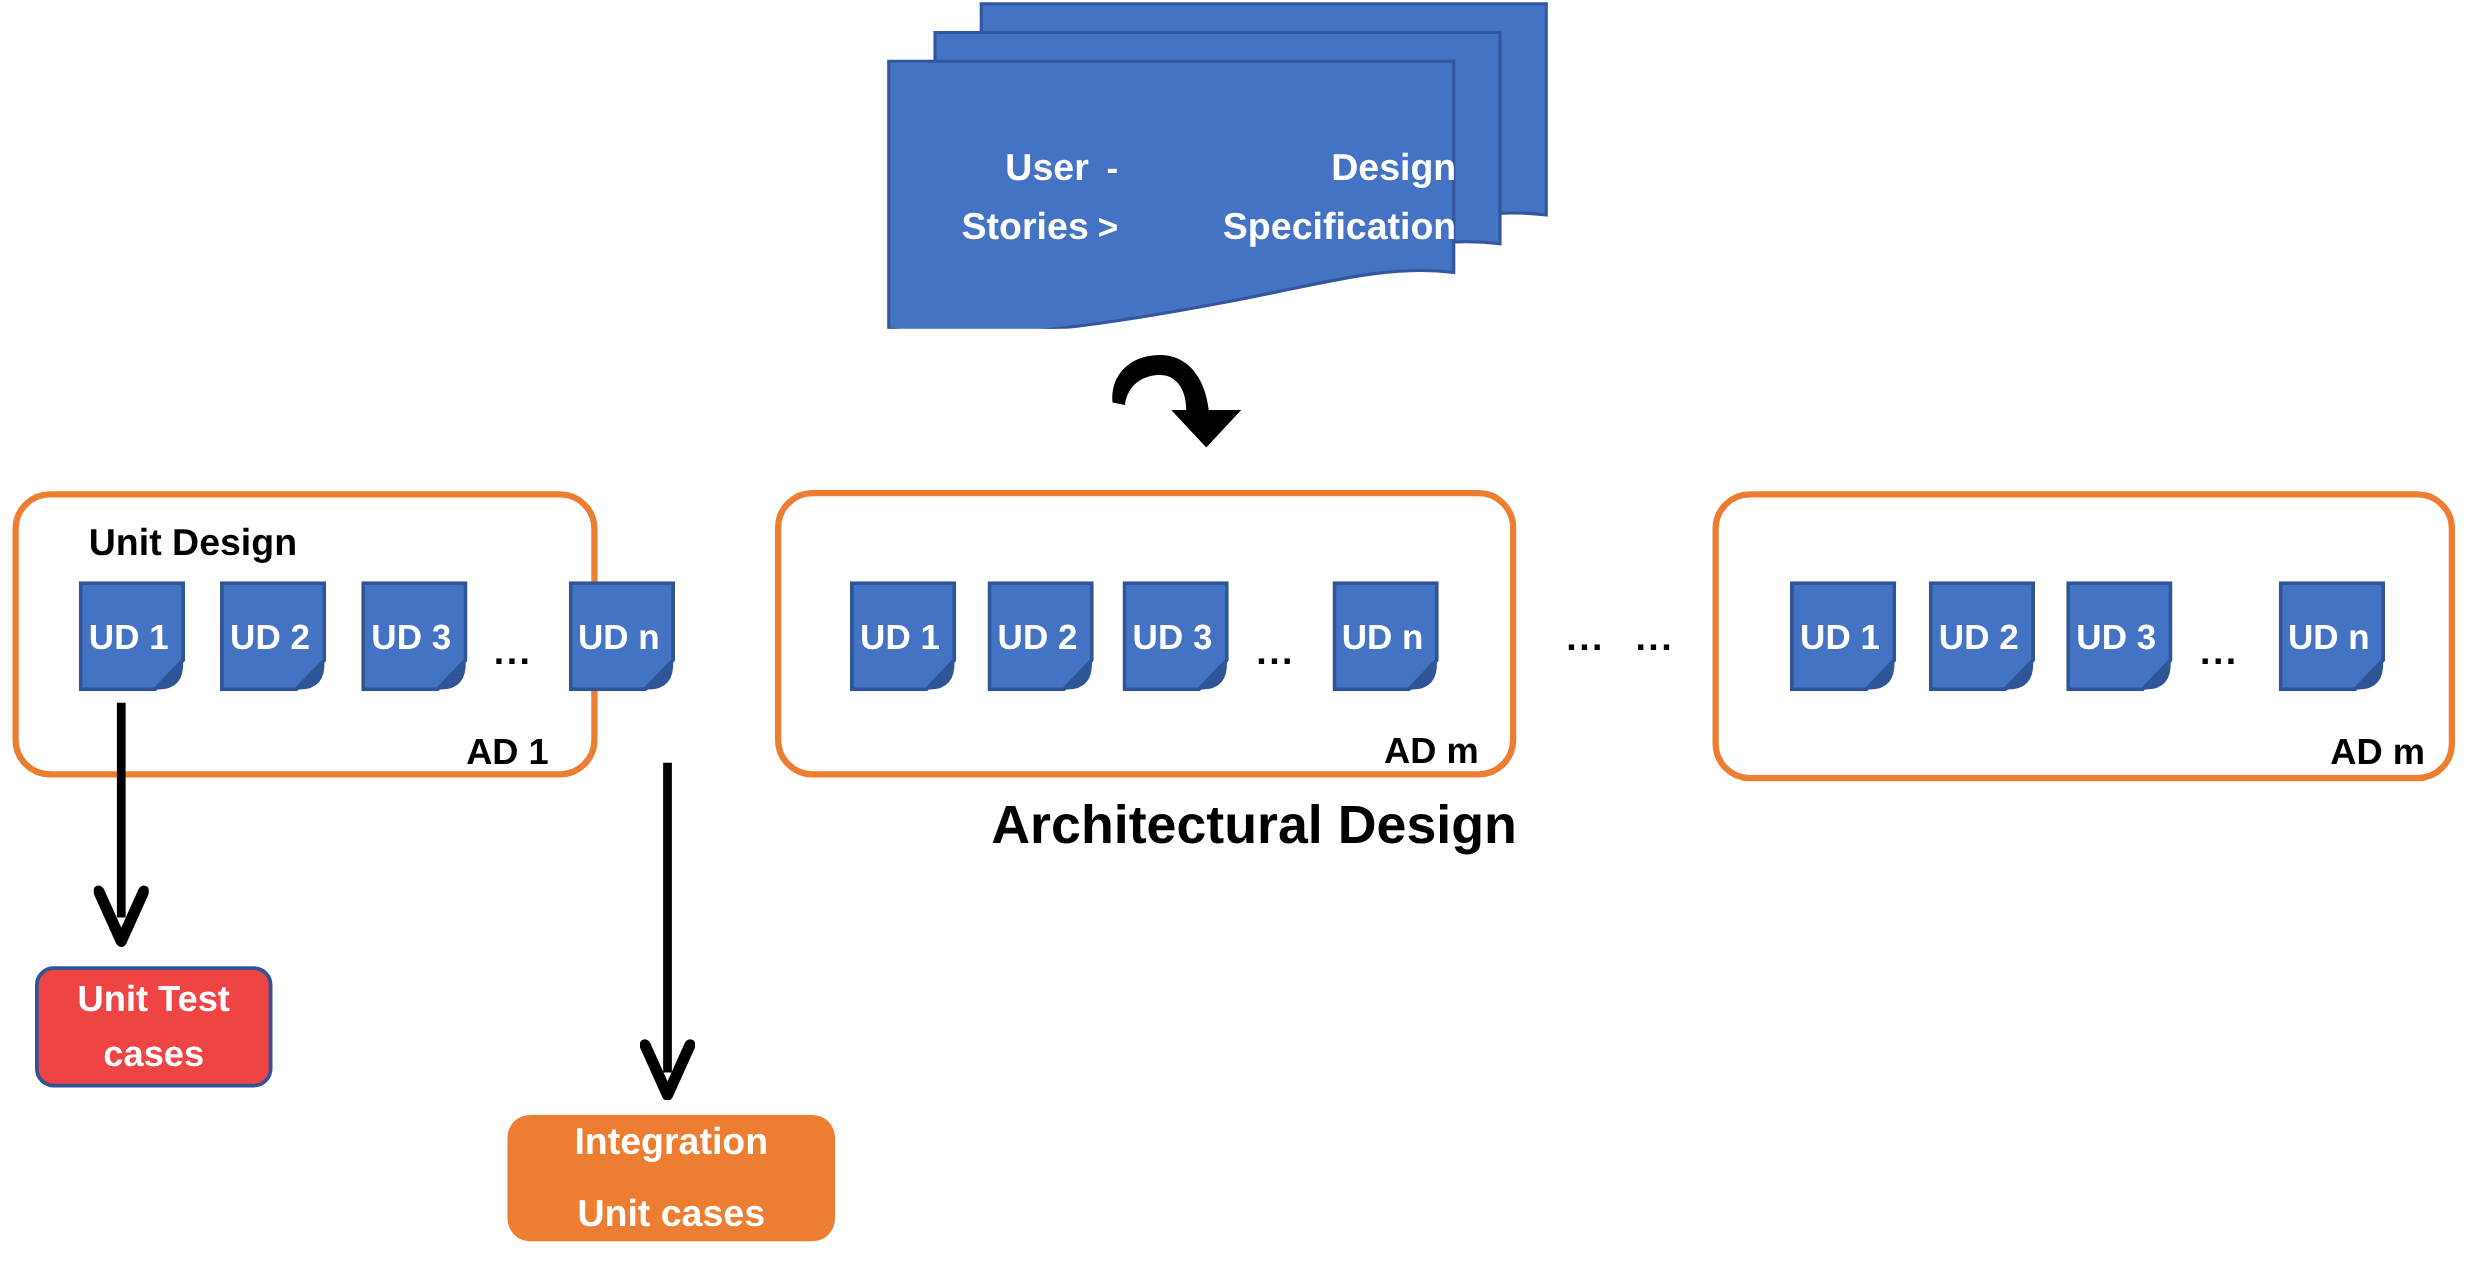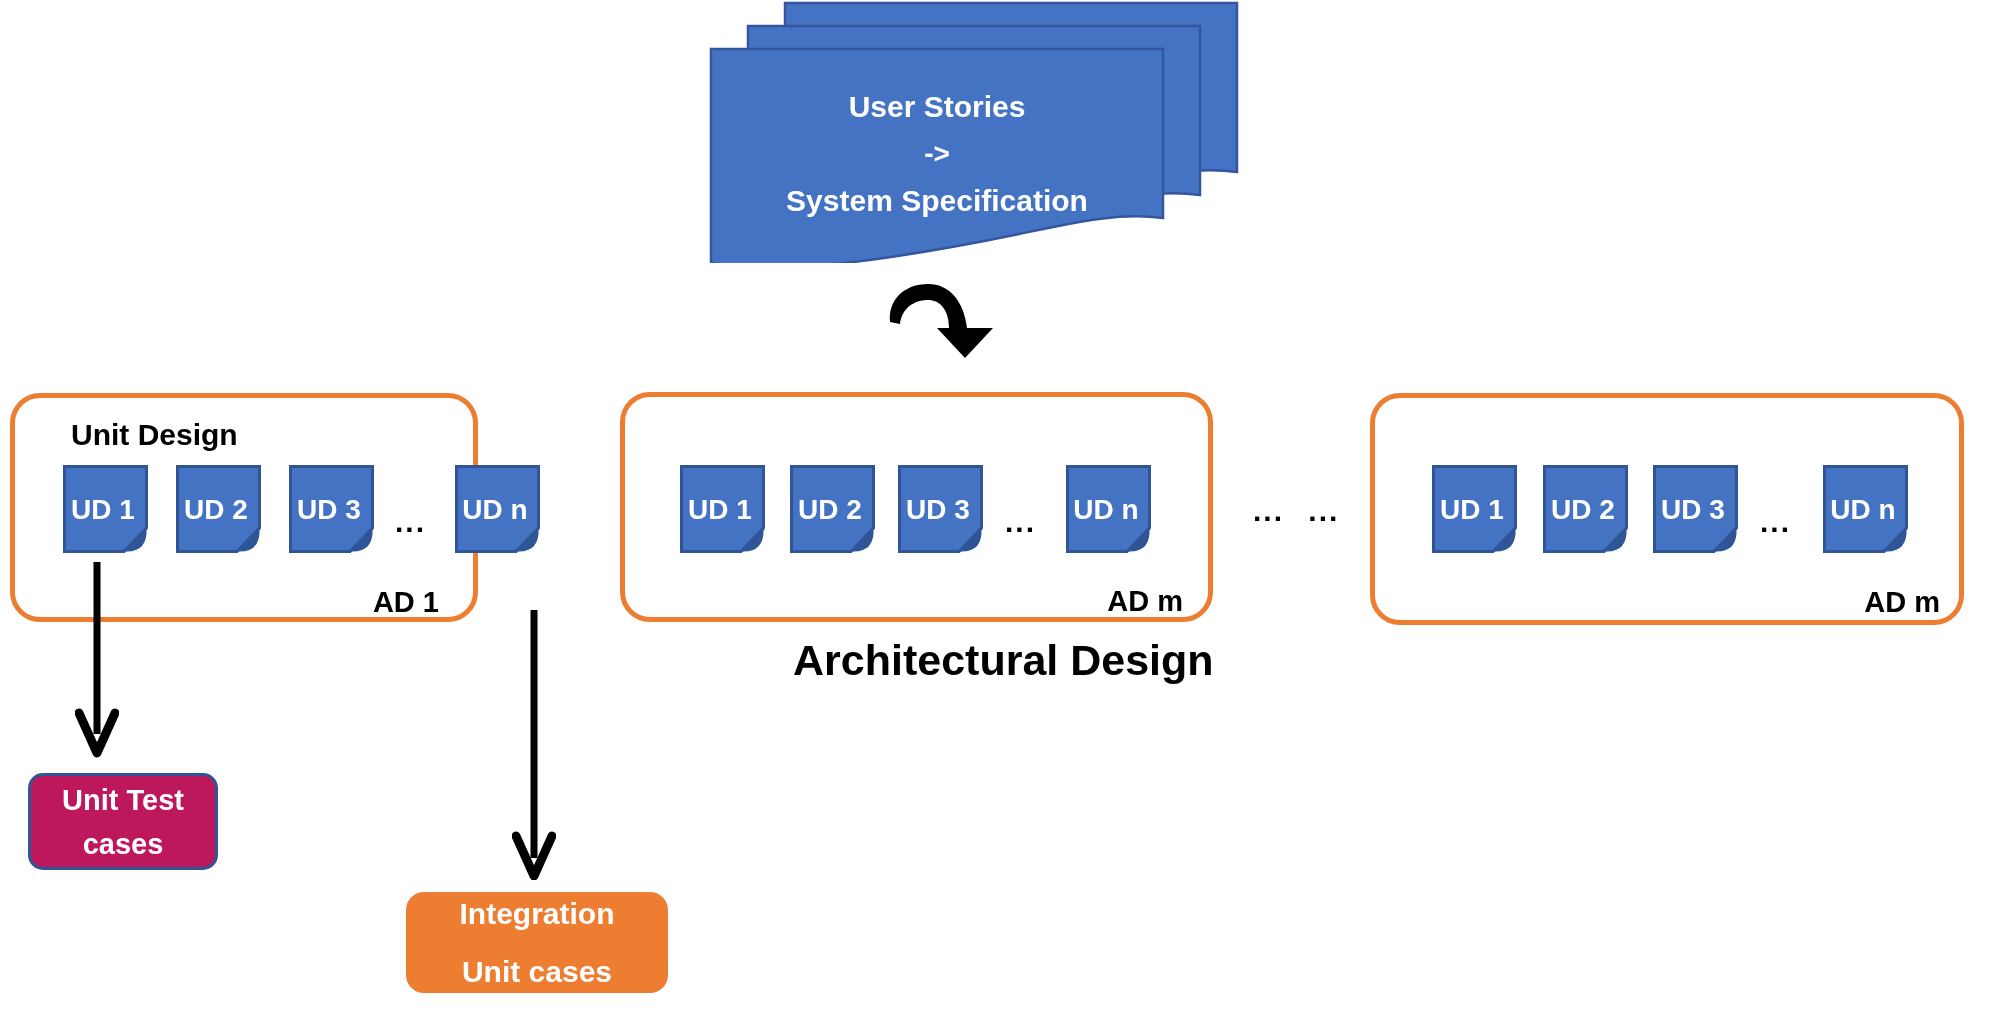--- a/index.html
+++ b/index.html
@@ -7,22 +7,22 @@
     position:relative;width:1990px;height:1010px;background:#fff;overflow:hidden;
     font-family:"Liberation Sans",sans-serif;color:#000;
   }
   .abs{position:absolute;}
 
   
   .doc-sheet{position:absolute;width:456px;height:216px;}
   .doc-sheet svg{display:block;width:100%;height:100%;}
   .doc-sheet path{fill:#4573C4;stroke:#33569E;stroke-width:2.5;}
   .doc-text{
-    position:absolute;left:709px;top:47px;width:456px;height:216px;
-    display:flex;flex-direction:column;align-items:center;
+    position:absolute;left:709px;top:32px;width:456px;height:216px;
+    display:flex;flex-direction:row;align-items:center;
     padding-top:36px;box-sizing:border-box;
     font-weight:bold;color:#fff;font-size:30px;line-height:47px;text-align:right;
   }
   .doc-text .small{font-size:28px;}
 
   
   .curved-arrow{left:886px;top:276px;width:112px;height:86px;}
   .curved-arrow path{fill:#000;}
 
   
@@ -49,21 +49,21 @@
   .v-arrow polyline{fill:none;stroke:#000;stroke-width:9;stroke-linecap:round;stroke-linejoin:round;}
 
   
   .result-box{
     position:absolute;box-sizing:border-box;border-radius:15px;
     display:flex;flex-direction:column;align-items:center;justify-content:center;
     font-weight:bold;color:#fff;text-align:center;
   }
   .unit-test-box{
     left:28px;top:773px;width:190px;height:97px;
-    background:#be185d;border:3px solid #2F5597;font-size:29px;line-height:44px;
+    background:#ef4444;border:3px solid #2F5597;font-size:29px;line-height:44px;
   }
   .integration-box{
     left:406px;top:892px;width:262px;height:101px;
     background:#ED7D31;border-radius:18px;font-size:30px;line-height:46px;gap:12px;
   }
 </style>
 </head>
 <body>
 
 <div id="canvas">
@@ -79,21 +79,21 @@
       </svg>
   </div>
   <div class="doc-sheet" style="left:709px;top:47px;">
     <svg viewBox="0 0 456 216">
         <path d="M2 2 H454 V171 C400 164 350 180 270 195 C180 212 80 228 2 216 Z"></path>
       </svg>
   </div>
   <div class="doc-text">
     <div>User Stories</div>
     <div class="small">-&gt;</div>
-    <div>System Specification</div>
+    <div>Design Specification</div>
   </div>
 
   <div class="abs curved-arrow">
     <svg viewBox="0 0 112 86">
       <path d="M4 46 C2 24 18 8 42 8 C64 8 78 26 81 52 L107 52 L79 82 L51 52 L63 52 C63 34 54 24 42 24 C28 24 16 32 14 48 Z"></path>
     </svg>
   </div>
 
   <div class="group-box" style="left:10px;top:393px;width:468px;height:229px;">
     <div class="group-title">Unit Design</div>

